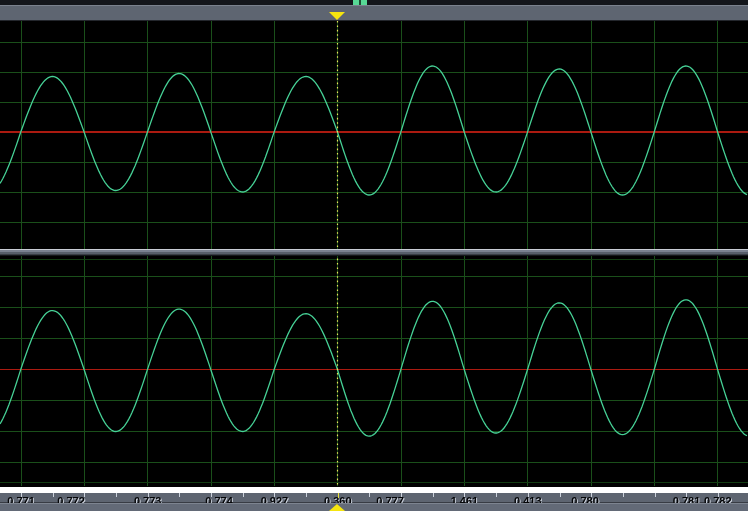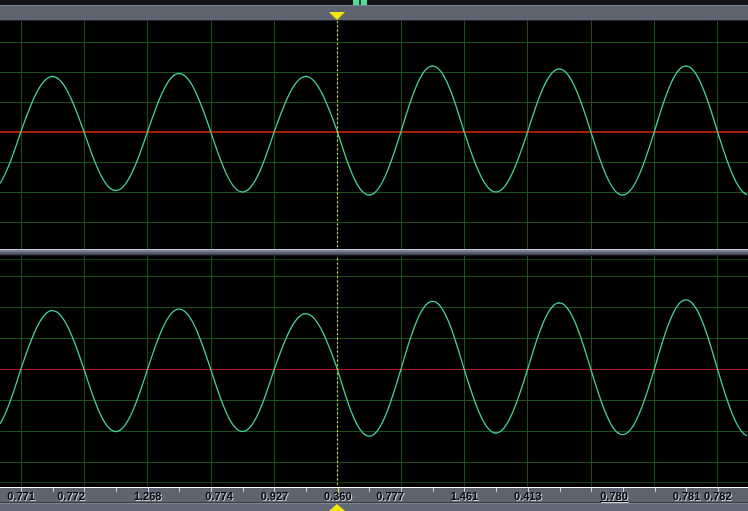--- a/index.html
+++ b/index.html
@@ -35,21 +35,21 @@
   
   .divider{
     position:absolute;left:0;top:249px;width:748px;height:7px;z-index:2;
     background:linear-gradient(to bottom,
       #c8ccd4 0 1px, #7a8190 1px 3px, #575e6a 3px 5px, #3a3e46 5px 6px, #14161a 6px 7px);
   }
   
   .time-axis{
     position:absolute;left:0;top:487px;width:748px;height:16px;z-index:2;
     background:#5e6571;
-    border-top:1px solid #ffffff;
+    border-top:6px solid #ffffff;
     border-bottom:1px solid #383c44;
     box-sizing:border-box;
   }
   .tlabel{
     position:absolute;top:2px;width:40px;text-align:center;
     font-size:11px;font-weight:700;color:#050608;
     text-shadow:1px 1px 0 #c9cfd9;
     letter-spacing:0px;white-space:nowrap;
   }
   .tick{
@@ -122,28 +122,28 @@
       <path d="M0.0 183.4L1.5 181.0L3.0 178.3L4.5 175.3L6.0 172.1L7.5 168.6L9.0 165.0L10.5 161.2L12.0 157.2L13.5 153.1L15.0 148.9L16.5 144.6L18.0 140.2L19.5 135.7L21.0 131.3L22.5 127.2L24.0 123.1L25.5 119.0L27.0 115.1L28.5 111.2L30.0 107.4L31.5 103.8L33.0 100.3L34.5 97.0L36.0 93.9L37.5 91.0L39.0 88.4L40.5 85.9L42.0 83.8L43.5 81.8L45.0 80.2L46.5 78.9L48.0 77.8L49.5 77.1L51.0 76.6L52.5 76.5L54.0 76.7L55.5 77.1L57.0 77.9L58.5 79.0L60.0 80.4L61.5 82.0L63.0 84.0L64.5 86.2L66.0 88.6L67.5 91.3L69.0 94.2L70.5 97.3L72.0 100.7L73.5 104.2L75.0 107.8L76.5 111.6L78.0 115.5L79.5 119.4L81.0 123.5L82.5 127.6L84.0 131.7L85.5 136.1L87.0 140.4L88.5 144.7L90.0 148.9L91.5 153.0L93.0 157.0L94.5 160.9L96.0 164.6L97.5 168.1L99.0 171.4L100.5 174.5L102.0 177.4L103.5 180.0L105.0 182.3L106.5 184.4L108.0 186.2L109.5 187.7L111.0 188.9L112.5 189.7L114.0 190.3L115.5 190.5L117.0 190.4L118.5 190.0L120.0 189.2L121.5 188.2L123.0 186.8L124.5 185.1L126.0 183.1L127.5 180.9L129.0 178.4L130.5 175.6L132.0 172.6L133.5 169.3L135.0 165.9L136.5 162.2L138.0 158.4L139.5 154.5L141.0 150.4L142.5 146.2L144.0 142.0L145.5 137.6L147.0 133.3L148.5 129.0L150.0 124.6L151.5 120.3L153.0 116.1L154.5 112.0L156.0 107.9L157.5 104.0L159.0 100.3L160.5 96.7L162.0 93.4L163.5 90.2L165.0 87.3L166.5 84.6L168.0 82.2L169.5 80.0L171.0 78.2L172.5 76.6L174.0 75.4L175.5 74.4L177.0 73.8L178.5 73.5L180.0 73.6L181.5 73.9L183.0 74.6L184.5 75.6L186.0 76.9L187.5 78.5L189.0 80.4L190.5 82.6L192.0 85.0L193.5 87.7L195.0 90.7L196.5 93.9L198.0 97.3L199.5 100.9L201.0 104.7L202.5 108.6L204.0 112.6L205.5 116.8L207.0 121.0L208.5 125.3L210.0 129.7L211.5 134.1L213.0 138.5L214.5 142.9L216.0 147.3L217.5 151.6L219.0 155.7L220.5 159.8L222.0 163.6L223.5 167.3L225.0 170.8L226.5 174.1L228.0 177.2L229.5 180.0L231.0 182.5L232.5 184.8L234.0 186.8L235.5 188.4L237.0 189.8L238.5 190.8L240.0 191.5L241.5 191.9L243.0 192.0L244.5 191.7L246.0 191.1L247.5 190.1L249.0 188.9L250.5 187.3L252.0 185.4L253.5 183.3L255.0 180.8L256.5 178.1L258.0 175.1L259.5 171.9L261.0 168.4L262.5 164.8L264.0 160.9L265.5 157.0L267.0 152.8L268.5 148.6L270.0 144.3L271.5 139.9L273.0 135.4L274.5 131.0L276.0 126.9L277.5 122.8L279.0 118.8L280.5 114.8L282.0 110.9L283.5 107.2L285.0 103.6L286.5 100.1L288.0 96.8L289.5 93.7L291.0 90.8L292.5 88.2L294.0 85.8L295.5 83.6L297.0 81.7L298.5 80.1L300.0 78.8L301.5 77.8L303.0 77.0L304.5 76.6L306.0 76.5L307.5 76.7L309.0 77.2L310.5 78.0L312.0 79.1L313.5 80.5L315.0 82.1L316.5 84.1L318.0 86.3L319.5 88.8L321.0 91.5L322.5 94.4L324.0 97.6L325.5 100.9L327.0 104.4L328.5 108.0L330.0 111.8L331.5 115.7L333.0 119.7L334.5 123.8L336.0 127.9L337.5 132.0L339.0 136.7L340.5 141.3L342.0 145.9L343.5 150.5L345.0 154.9L346.5 159.2L348.0 163.3L349.5 167.3L351.0 171.1L352.5 174.7L354.0 178.0L355.5 181.1L357.0 183.9L358.5 186.4L360.0 188.6L361.5 190.5L363.0 192.1L364.5 193.3L366.0 194.2L367.5 194.8L369.0 195.0L370.5 194.9L372.0 194.4L373.5 193.6L375.0 192.4L376.5 190.9L378.0 189.1L379.5 186.9L381.0 184.5L382.5 181.7L384.0 178.7L385.5 175.5L387.0 171.9L388.5 168.2L390.0 164.3L391.5 160.2L393.0 155.9L394.5 151.5L396.0 147.0L397.5 142.4L399.0 137.8L400.5 133.1L402.0 128.2L403.5 123.4L405.0 118.5L406.5 113.7L408.0 109.1L409.5 104.5L411.0 100.2L412.5 96.0L414.0 91.9L415.5 88.2L417.0 84.6L418.5 81.3L420.0 78.3L421.5 75.6L423.0 73.2L424.5 71.2L426.0 69.4L427.5 68.0L429.0 67.0L430.5 66.3L432.0 66.0L433.5 66.1L435.0 66.5L436.5 67.3L438.0 68.4L439.5 69.9L441.0 71.7L442.5 73.9L444.0 76.4L445.5 79.2L447.0 82.3L448.5 85.7L450.0 89.3L451.5 93.1L453.0 97.2L454.5 101.5L456.0 105.9L457.5 110.5L459.0 115.2L460.5 120.0L462.0 124.8L463.5 129.7L465.0 134.4L466.5 138.8L468.0 143.2L469.5 147.6L471.0 151.9L472.5 156.0L474.0 160.0L475.5 163.9L477.0 167.6L478.5 171.1L480.0 174.3L481.5 177.4L483.0 180.2L484.5 182.7L486.0 184.9L487.5 186.9L489.0 188.5L490.5 189.9L492.0 190.9L493.5 191.6L495.0 191.9L496.5 192.0L498.0 191.7L499.5 191.0L501.0 190.1L502.5 188.8L504.0 187.2L505.5 185.3L507.0 183.1L508.5 180.6L510.0 177.9L511.5 174.9L513.0 171.6L514.5 168.2L516.0 164.5L517.5 160.7L519.0 156.7L520.5 152.6L522.0 148.3L523.5 144.0L525.0 139.6L526.5 135.1L528.0 130.6L529.5 125.9L531.0 121.3L532.5 116.7L534.0 112.2L535.5 107.8L537.0 103.5L538.5 99.4L540.0 95.5L541.5 91.8L543.0 88.3L544.5 85.1L546.0 82.1L547.5 79.4L549.0 76.9L550.5 74.8L552.0 73.0L553.5 71.5L555.0 70.4L556.5 69.6L558.0 69.1L559.5 69.0L561.0 69.2L562.5 69.8L564.0 70.8L565.5 72.0L567.0 73.6L568.5 75.5L570.0 77.8L571.5 80.3L573.0 83.1L574.5 86.2L576.0 89.6L577.5 93.1L579.0 96.9L580.5 100.9L582.0 105.1L583.5 109.4L585.0 113.8L586.5 118.4L588.0 123.0L589.5 127.6L591.0 132.3L592.5 137.0L594.0 141.6L595.5 146.2L597.0 150.8L598.5 155.2L600.0 159.5L601.5 163.6L603.0 167.6L604.5 171.3L606.0 174.9L607.5 178.2L609.0 181.3L610.5 184.0L612.0 186.5L613.5 188.7L615.0 190.6L616.5 192.2L618.0 193.4L619.5 194.3L621.0 194.8L622.5 195.0L624.0 194.8L625.5 194.3L627.0 193.5L628.5 192.3L630.0 190.8L631.5 188.9L633.0 186.8L634.5 184.3L636.0 181.5L637.5 178.5L639.0 175.2L640.5 171.7L642.0 168.0L643.5 164.0L645.0 159.9L646.5 155.6L648.0 151.2L649.5 146.7L651.0 142.1L652.5 137.5L654.0 132.8L655.5 127.9L657.0 123.0L658.5 118.2L660.0 113.4L661.5 108.8L663.0 104.3L664.5 99.9L666.0 95.7L667.5 91.7L669.0 87.9L670.5 84.4L672.0 81.1L673.5 78.1L675.0 75.5L676.5 73.1L678.0 71.0L679.5 69.3L681.0 68.0L682.5 66.9L684.0 66.3L685.5 66.0L687.0 66.1L688.5 66.5L690.0 67.3L691.5 68.5L693.0 70.0L694.5 71.9L696.0 74.1L697.5 76.6L699.0 79.4L700.5 82.5L702.0 85.9L703.5 89.5L705.0 93.4L706.5 97.5L708.0 101.8L709.5 106.2L711.0 110.8L712.5 115.5L714.0 120.3L715.5 125.1L717.0 130.0L718.5 134.8L720.0 139.5L721.5 144.1L723.0 148.7L724.5 153.1L726.0 157.5L727.5 161.7L729.0 165.7L730.5 169.6L732.0 173.3L733.5 176.7L735.0 179.9L736.5 182.8L738.0 185.4L739.5 187.7L741.0 189.8L742.5 191.5L744.0 192.9L745.5 193.9L747.0 194.6" fill="none" stroke="#46d196" stroke-width="1.3"></path>
       <path d="M0.0 423.9L1.5 421.4L3.0 418.5L4.5 415.3L6.0 411.9L7.5 408.3L9.0 404.5L10.5 400.4L12.0 396.2L13.5 391.9L15.0 387.4L16.5 382.8L18.0 378.1L19.5 373.4L21.0 368.8L22.5 364.4L24.0 360.0L25.5 355.8L27.0 351.5L28.5 347.4L30.0 343.4L31.5 339.6L33.0 335.9L34.5 332.4L36.0 329.1L37.5 326.0L39.0 323.2L40.5 320.6L42.0 318.3L43.5 316.3L45.0 314.5L46.5 313.1L48.0 312.0L49.5 311.2L51.0 310.7L52.5 310.6L54.0 310.8L55.5 311.3L57.0 312.1L58.5 313.3L60.0 314.7L61.5 316.5L63.0 318.5L64.5 320.8L66.0 323.5L67.5 326.3L69.0 329.4L70.5 332.7L72.0 336.2L73.5 339.9L75.0 343.8L76.5 347.8L78.0 352.0L79.5 356.2L81.0 360.5L82.5 364.8L84.0 369.2L85.5 373.8L87.0 378.4L88.5 382.9L90.0 387.4L91.5 391.7L93.0 396.0L94.5 400.1L96.0 404.0L97.5 407.7L99.0 411.3L100.5 414.5L102.0 417.6L103.5 420.4L105.0 422.9L106.5 425.1L108.0 426.9L109.5 428.5L111.0 429.8L112.5 430.7L114.0 431.3L115.5 431.5L117.0 431.4L118.5 430.9L120.0 430.1L121.5 429.0L123.0 427.6L124.5 425.8L126.0 423.7L127.5 421.3L129.0 418.6L130.5 415.7L132.0 412.5L133.5 409.1L135.0 405.4L136.5 401.5L138.0 397.5L139.5 393.3L141.0 389.0L142.5 384.6L144.0 380.1L145.5 375.5L147.0 370.9L148.5 366.4L150.0 361.9L151.5 357.4L153.0 353.1L154.5 348.8L156.0 344.6L157.5 340.6L159.0 336.7L160.5 333.1L162.0 329.6L163.5 326.3L165.0 323.3L166.5 320.5L168.0 318.0L169.5 315.8L171.0 313.9L172.5 312.3L174.0 311.0L175.5 310.0L177.0 309.4L178.5 309.1L180.0 309.1L181.5 309.5L183.0 310.2L184.5 311.2L186.0 312.5L187.5 314.2L189.0 316.2L190.5 318.4L192.0 321.0L193.5 323.8L195.0 326.8L196.5 330.1L198.0 333.7L199.5 337.4L201.0 341.3L202.5 345.3L204.0 349.5L205.5 353.8L207.0 358.2L208.5 362.6L210.0 367.1L211.5 371.7L213.0 376.3L214.5 380.8L216.0 385.3L217.5 389.7L219.0 394.0L220.5 398.2L222.0 402.2L223.5 406.0L225.0 409.6L226.5 413.0L228.0 416.2L229.5 419.1L231.0 421.7L232.5 424.1L234.0 426.1L235.5 427.8L237.0 429.2L238.5 430.3L240.0 431.0L241.5 431.4L243.0 431.5L244.5 431.2L246.0 430.6L247.5 429.6L249.0 428.3L250.5 426.7L252.0 424.7L253.5 422.5L255.0 419.9L256.5 417.1L258.0 414.0L259.5 410.7L261.0 407.1L262.5 403.4L264.0 399.4L265.5 395.3L267.0 391.0L268.5 386.6L270.0 382.2L271.5 377.6L273.0 373.0L274.5 368.5L276.0 364.4L277.5 360.3L279.0 356.2L280.5 352.2L282.0 348.3L283.5 344.5L285.0 340.9L286.5 337.4L288.0 334.1L289.5 331.0L291.0 328.1L292.5 325.4L294.0 323.0L295.5 320.9L297.0 319.0L298.5 317.3L300.0 316.0L301.5 315.0L303.0 314.2L304.5 313.8L306.0 313.7L307.5 313.9L309.0 314.4L310.5 315.2L312.0 316.3L313.5 317.7L315.0 319.4L316.5 321.3L318.0 323.6L319.5 326.0L321.0 328.8L322.5 331.7L324.0 334.9L325.5 338.2L327.0 341.7L328.5 345.4L330.0 349.2L331.5 353.1L333.0 357.2L334.5 361.2L336.0 365.4L337.5 369.5L339.0 374.5L340.5 379.4L342.0 384.3L343.5 389.0L345.0 393.7L346.5 398.3L348.0 402.7L349.5 406.9L351.0 410.9L352.5 414.6L354.0 418.2L355.5 421.4L357.0 424.4L358.5 427.0L360.0 429.4L361.5 431.4L363.0 433.0L364.5 434.4L366.0 435.3L367.5 435.9L369.0 436.1L370.5 436.0L372.0 435.5L373.5 434.6L375.0 433.4L376.5 431.8L378.0 429.9L379.5 427.6L381.0 425.0L382.5 422.1L384.0 418.9L385.5 415.5L387.0 411.8L388.5 407.8L390.0 403.7L391.5 399.3L393.0 394.8L394.5 390.1L396.0 385.4L397.5 380.5L399.0 375.6L400.5 370.7L402.0 365.6L403.5 360.6L405.0 355.6L406.5 350.6L408.0 345.8L409.5 341.1L411.0 336.6L412.5 332.3L414.0 328.1L415.5 324.2L417.0 320.5L418.5 317.1L420.0 314.0L421.5 311.2L423.0 308.8L424.5 306.6L426.0 304.8L427.5 303.4L429.0 302.3L430.5 301.6L432.0 301.3L433.5 301.4L435.0 301.8L436.5 302.6L438.0 303.8L439.5 305.3L441.0 307.2L442.5 309.5L444.0 312.0L445.5 314.9L447.0 318.1L448.5 321.6L450.0 325.3L451.5 329.3L453.0 333.5L454.5 337.9L456.0 342.5L457.5 347.3L459.0 352.1L460.5 357.1L462.0 362.1L463.5 367.1L465.0 372.0L466.5 376.7L468.0 381.4L469.5 386.0L471.0 390.5L472.5 394.9L474.0 399.2L475.5 403.3L477.0 407.2L478.5 410.9L480.0 414.4L481.5 417.6L483.0 420.5L484.5 423.2L486.0 425.6L487.5 427.6L489.0 429.4L490.5 430.8L492.0 431.9L493.5 432.6L495.0 433.0L496.5 433.0L498.0 432.7L499.5 432.0L501.0 431.0L502.5 429.7L504.0 428.0L505.5 425.9L507.0 423.6L508.5 421.0L510.0 418.1L511.5 414.9L513.0 411.5L514.5 407.8L516.0 403.9L517.5 399.9L519.0 395.6L520.5 391.3L522.0 386.8L523.5 382.2L525.0 377.5L526.5 372.8L528.0 368.0L529.5 363.1L531.0 358.2L532.5 353.3L534.0 348.5L535.5 343.9L537.0 339.4L538.5 335.1L540.0 330.9L541.5 327.0L543.0 323.3L544.5 319.8L546.0 316.7L547.5 313.8L549.0 311.2L550.5 309.0L552.0 307.1L553.5 305.5L555.0 304.3L556.5 303.5L558.0 303.0L559.5 302.9L561.0 303.1L562.5 303.7L564.0 304.7L565.5 306.1L567.0 307.7L568.5 309.8L570.0 312.1L571.5 314.8L573.0 317.8L574.5 321.1L576.0 324.6L577.5 328.4L579.0 332.4L580.5 336.6L582.0 341.0L583.5 345.6L585.0 350.3L586.5 355.1L588.0 359.9L589.5 364.9L591.0 369.8L592.5 374.7L594.0 379.5L595.5 384.2L597.0 388.9L598.5 393.5L600.0 397.9L601.5 402.2L603.0 406.3L604.5 410.2L606.0 413.8L607.5 417.2L609.0 420.4L610.5 423.3L612.0 425.9L613.5 428.1L615.0 430.1L616.5 431.7L618.0 432.9L619.5 433.8L621.0 434.4L622.5 434.6L624.0 434.4L625.5 433.9L627.0 433.0L628.5 431.8L630.0 430.2L631.5 428.3L633.0 426.1L634.5 423.5L636.0 420.7L637.5 417.6L639.0 414.2L640.5 410.5L642.0 406.7L643.5 402.6L645.0 398.3L646.5 393.9L648.0 389.4L649.5 384.7L651.0 379.9L652.5 375.1L654.0 370.3L655.5 365.2L657.0 360.0L658.5 354.9L660.0 349.9L661.5 345.0L663.0 340.2L664.5 335.6L666.0 331.1L667.5 326.9L669.0 322.9L670.5 319.2L672.0 315.7L673.5 312.6L675.0 309.7L676.5 307.2L678.0 305.1L679.5 303.3L681.0 301.8L682.5 300.8L684.0 300.1L685.5 299.8L687.0 299.8L688.5 300.3L690.0 301.2L691.5 302.4L693.0 304.0L694.5 306.0L696.0 308.3L697.5 310.9L699.0 313.9L700.5 317.2L702.0 320.8L703.5 324.6L705.0 328.7L706.5 333.0L708.0 337.5L709.5 342.2L711.0 347.1L712.5 352.0L714.0 357.1L715.5 362.2L717.0 367.4L718.5 372.5L720.0 377.4L721.5 382.3L723.0 387.1L724.5 391.9L726.0 396.5L727.5 400.9L729.0 405.2L730.5 409.3L732.0 413.2L733.5 416.8L735.0 420.1L736.5 423.2L738.0 426.0L739.5 428.5L741.0 430.6L742.5 432.4L744.0 433.9L745.5 435.0L747.0 435.7" fill="none" stroke="#46d196" stroke-width="1.3"></path>
       <line x1="337.5" y1="21" x2="337.5" y2="486" stroke="#e6e458" stroke-width="1.2" stroke-dasharray="1.6 2.8"></line>
     </svg>
 
   <div class="divider"></div>
 
   <div class="time-axis" id="timeAxis">
     <span class="tlabel" style="left: 1px;">0.771</span>
     <span class="tlabel" style="left: 51px;">0.772</span>
-    <span class="tlabel" style="left: 127.7px;">1.268</span>
+    <span class="tlabel" style="left: 127.7px;">0.773</span>
     <span class="tlabel" style="left: 191.05px; margin-left: 8px;">0.774</span>
     <span class="tlabel" style="left: 254.4px;">0.927</span>
     <span class="tlabel" style="left: 317.75px;">0.360</span>
     <span class="tlabel" style="left: 370px;">0.777</span>
     <span class="tlabel" style="left: 444.45px;">1.461</span>
     <span class="tlabel" style="left: 507.8px;">0.413</span>
-    <span class="tlabel" style="left: 594px; text-decoration: underline;">0.780</span>
+    <span class="tlabel" style="left: 565px; text-decoration: underline;">0.780</span>
     <span class="tlabel" style="left: 634.5px; margin-left: 32px;">0.781</span>
     <span class="tlabel" style="left: 697.85px;">0.782</span>
   <div class="tick" style="left: 21px;"></div>
       <div class="tick" style="left: 52.7px;"></div>
       <div class="tick" style="left: 84.3px;"></div>
       <div class="tick" style="left: 116px;"></div>
       <div class="tick" style="left: 147.7px;"></div>
       <div class="tick" style="left: 179.4px;"></div>
       <div class="tick" style="left: 211.1px;"></div>
       <div class="tick" style="left: 242.7px;"></div>

